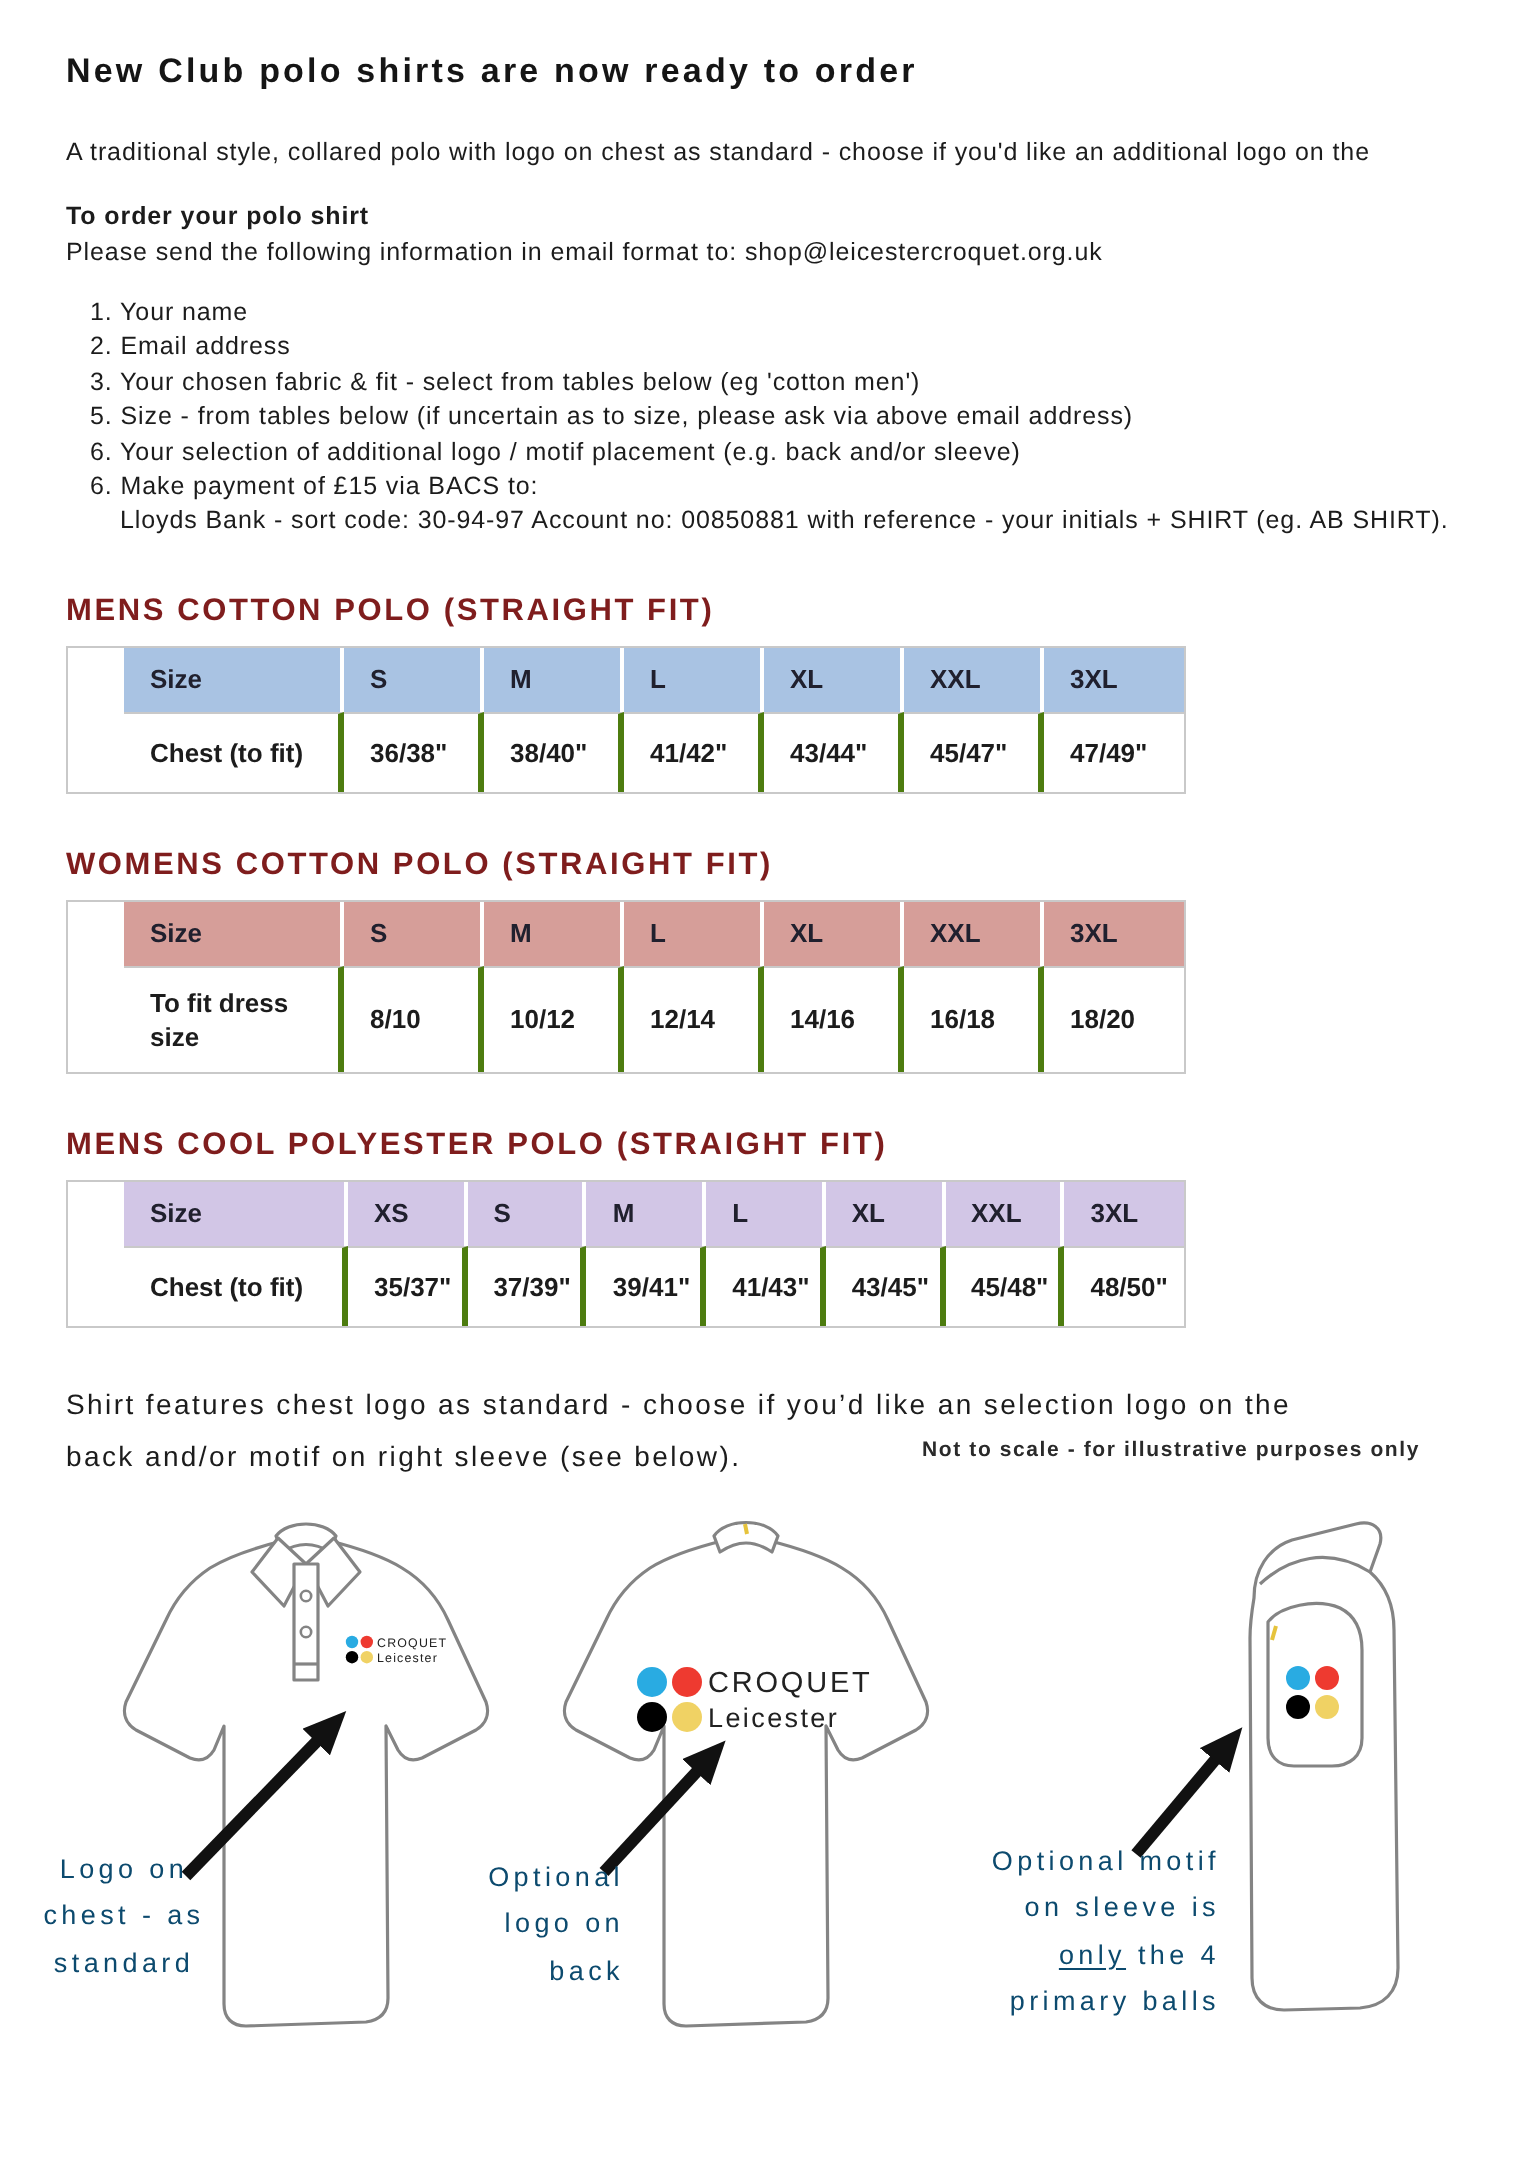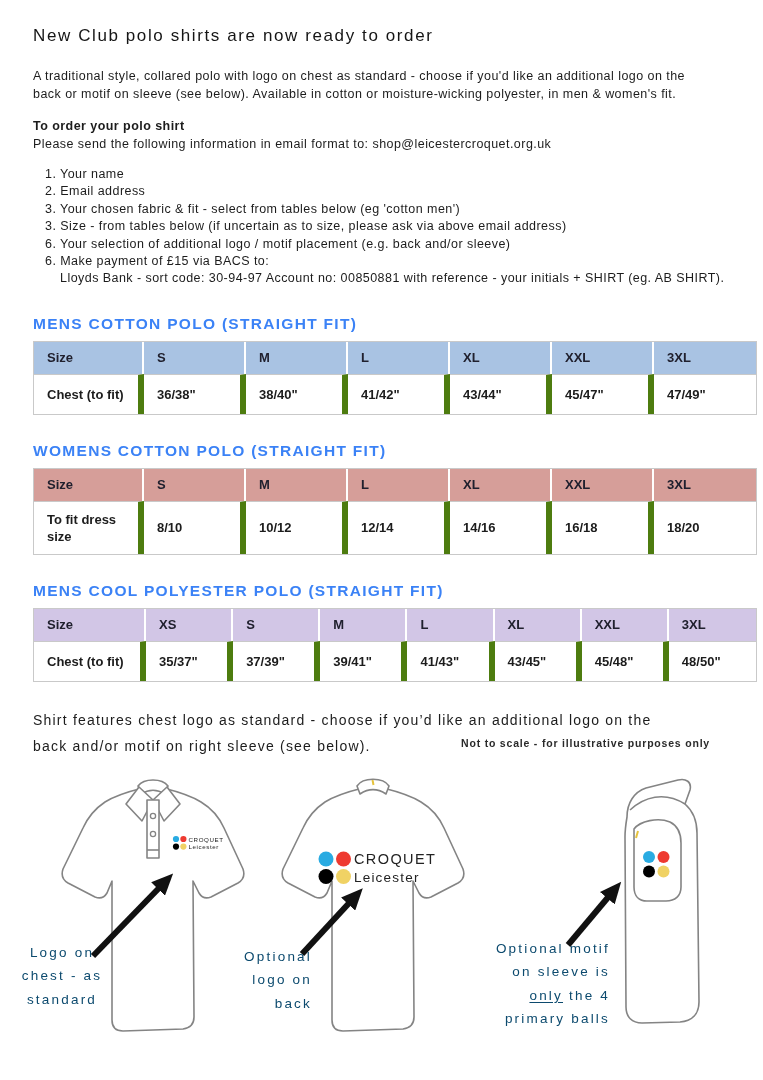--- a/index.html
+++ b/index.html
@@ -1,34 +1,34 @@
 <!DOCTYPE html>
 <html><head>
 <meta charset="utf-8">
 <style>
   html,body{margin:0;padding:0;background:#ffffff;}
   body{width:763px;font-family:"Liberation Sans",sans-serif;color:#1c1c1c;}
   .page{position:relative;width:763px;height:1080px;background:#fff;overflow:hidden;}
   .content{padding:18px 26px 0 33px;}
 
-  .title{font-size:17px;font-weight:normal;letter-spacing:1.6px;margin:8px 0 21px 0;color:#151515;}
+  .title{font-size:17px;font-weight:bold;letter-spacing:1.6px;margin:8px 0 21px 0;color:#151515;}
   .body-line{font-size:12.5px;letter-spacing:0.45px;line-height:18px;}
   .intro{margin:0 0 13px 0;}
   .order-head{font-size:12.5px;font-weight:bold;letter-spacing:0.45px;line-height:18px;margin-top:14px;}
   .order-sub{}
   .steps{margin:13px 0 0 12px;}
   .step{font-size:12.5px;letter-spacing:0.45px;line-height:17.4px;}
   .step-detail{padding-left:15px;}
   .payment{margin-top:16px;}
 
-  .section-title{font-size:15.5px;font-weight:bold;letter-spacing:1.3px;color:#3b82f6;margin:27px 0 8px 0;}
-  table{border-collapse:separate;border-spacing:0;width:724px;table-layout:fixed;border:1px solid #c9c9c9;}
+  .section-title{font-size:15.5px;font-weight:bold;letter-spacing:1.3px;color:#7f1d1d;margin:27px 0 8px 0;}
+  table{border-collapse:separate;border-spacing:0;width:560px;table-layout:fixed;border:1px solid #c9c9c9;padding-left:28px;}
   th{font-size:13px;font-weight:bold;color:#20202e;text-align:left;padding:0 0 0 13px;height:32px;border-right:2px solid #fff;}
   th:last-child{border-right:none;}
-  td{font-size:13px;font-weight:bold;color:#1c1c1c;background:#fff;padding:0 6px 0 13px;height:39px;border-right:6px solid #4d7c0f;border-top:1px solid #c9c9c9;}
+  td{font-size:13px;font-weight:bold;color:#1c1c1c;background:#fff;padding:0 6px 0 13px;height:39px;border-right:3px solid #4d7c0f;border-top:1px solid #c9c9c9;}
   td:last-child{border-right:none;}
   .t1 th{background:#a9c3e3;}
   .t2 th{background:#d69e99;}
   .t3 th{background:#d2c6e6;}
   .t2 td{height:52px;line-height:17px;}
 
   .features{position:relative;margin-top:25px;height:52px;}
   .feature-line{font-size:14px;letter-spacing:1.2px;line-height:26px;}
   .scale-note{position:absolute;right:27px;top:30px;font-size:10.5px;font-weight:bold;letter-spacing:0.8px;color:#2a2a2a;}
 
@@ -44,31 +44,30 @@
 </head>
 <body>
 
 <div class="page">
   <div class="content">
 
     <div class="title">New Club polo shirts are now ready to order</div>
 
     <div class="intro">
       <div class="body-line">A traditional style, collared polo with logo on chest as standard - choose if you'd like an additional logo on the</div>
-      <div class="body-line">back or motif on sleeve (see below). Available in cotton or moisture-wicking polyester, in men &amp; women's fit.</div>
     </div>
 
     <div class="order-head">To order your polo shirt</div>
     <div class="body-line order-sub">Please send the following information in email format to: shop@leicestercroquet.org.uk</div>
 
     <div class="steps">
       <div class="step">1. Your name</div>
       <div class="step">2. Email address</div>
       <div class="step">3. Your chosen fabric &amp; fit - select from tables below (eg 'cotton men')</div>
-      <div class="step">3. Size - from tables below (if uncertain as to size, please ask via above email address)</div>
+      <div class="step">5. Size - from tables below (if uncertain as to size, please ask via above email address)</div>
       <div class="step">6. Your selection of additional logo / motif placement (e.g. back and/or sleeve)</div>
       <div class="step">6. Make payment of £15 via BACS to:</div>
       <div class="step step-detail">Lloyds Bank - sort code: 30-94-97 Account no: 00850881 with reference - your initials + SHIRT (eg. AB SHIRT).</div>
     </div>
 
 
     <div class="section-title">MENS COTTON POLO (STRAIGHT FIT)</div>
     <table class="t1">
       <colgroup>
           <col style="width:110px">
@@ -164,21 +163,21 @@
         <td>39/41"</td>
         <td>41/43"</td>
         <td>43/45"</td>
         <td>45/48"</td>
         <td>48/50"</td>
       </tr>
     </tbody>
       </table>
 
     <div class="features">
-      <div class="feature-line">Shirt features chest logo as standard - choose if you’d like an additional logo on the</div>
+      <div class="feature-line">Shirt features chest logo as standard - choose if you’d like an selection logo on the</div>
       <div class="feature-line">back and/or motif on right sleeve (see below).</div>
       <div class="scale-note">Not to scale - for illustrative purposes only</div>
     </div>
   </div>
 
   <div class="figures">
 
     <svg class="fig" style="left:45px;top:9px;" width="215" height="285" viewBox="0 0 215 285">
       <g fill="#ffffff" stroke="#848484" stroke-width="1.6" stroke-linejoin="round">
         <path d="M60,34 C73,26 90,22 98,20 L118,20 C126,22 143,26 156,34 C166,40 174,49 179,60 L198,101 C200,107 198,112 193,115 L166,129 C161,131 157,130 154,125 L148,113 L149,249 C149,256 145,260 138,261 L78,263 C71,263 67,259 67,252 L67,113 L62,125 C59,130 55,131 50,129 L23,115 C18,112 16,107 18,101 L38,60 C43,49 51,40 60,34 Z"></path>

